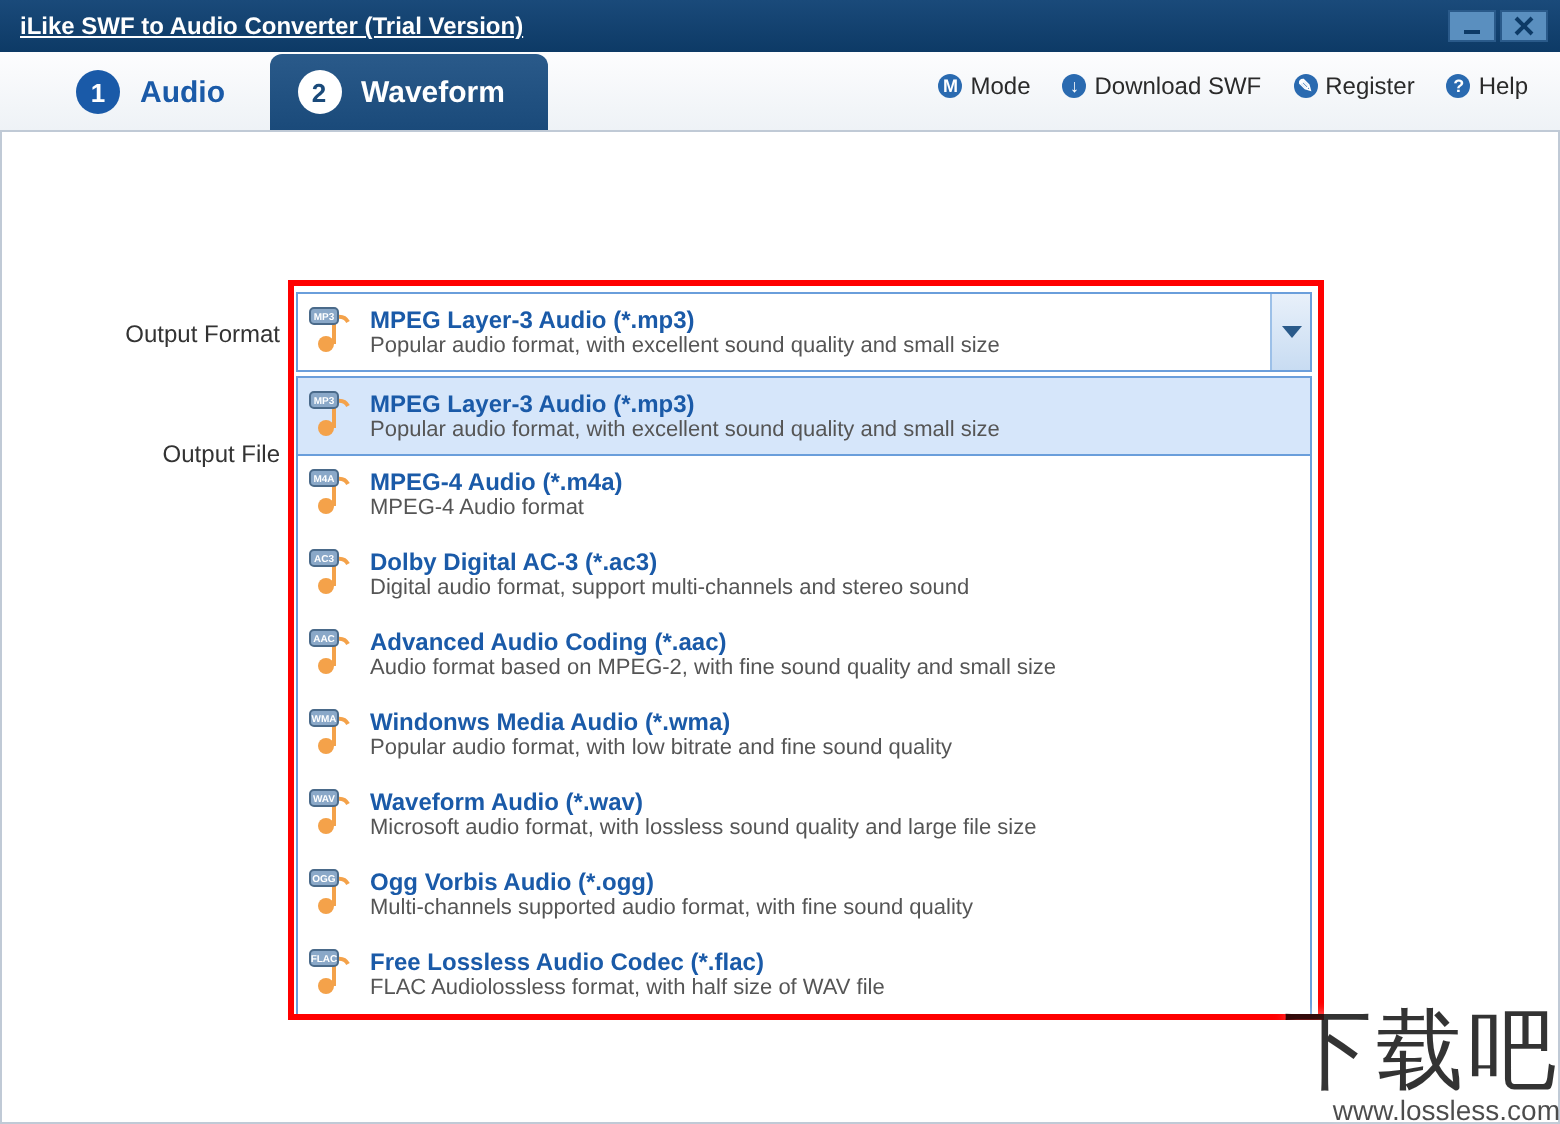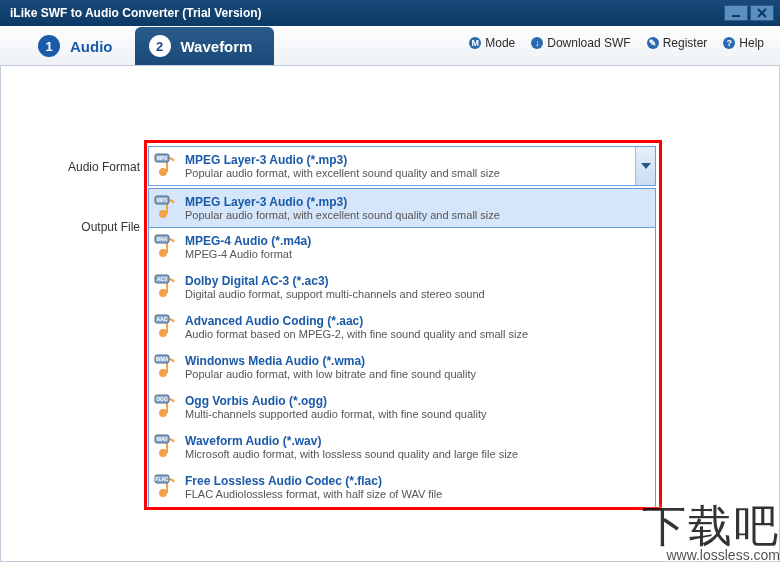--- a/index.html
+++ b/index.html
@@ -1,19 +1,19 @@
 <!DOCTYPE html>
 <html><head>
 <meta charset="utf-8">
 <style>
 * { margin: 0; padding: 0; box-sizing: border-box; font-family: "Segoe UI", Tahoma, sans-serif; }
 body { width: 780px; height: 562px; background: #fff; position: relative; overflow: hidden; }
 
 .titlebar { height: 26px; background: linear-gradient(#1a4a7a, #0d3a66); display: flex; align-items: center; padding: 0 6px 0 10px; color: #fff; font-size: 12px; font-weight: bold; }
-.titlebar .title { flex: 1; }
+.titlebar .title { flex: 1; text-decoration: underline; }
 .winbtns { display: flex; gap: 2px; }
 .winbtn { width: 24px; height: 16px; background: #5a8fbf; border: 1px solid #2a5a8a; display: flex; align-items: center; justify-content: center; cursor: pointer; }
 .winbtn svg { width: 10px; height: 10px; }
 
 .toolbar { height: 40px; background: linear-gradient(#fdfdfe, #eef2f6); border-bottom: 1px solid #c0cad6; display: flex; align-items: flex-end; padding: 0 14px; position: relative; }
 .tabs { display: flex; height: 38px; align-items: flex-end; margin-left: 10px; }
 .tab { height: 38px; padding: 0 22px 0 14px; display: flex; align-items: center; gap: 10px; font-size: 15px; font-weight: bold; cursor: pointer; border-top-left-radius: 6px; border-top-right-radius: 6px; position: relative; }
 .tab.inactive { color: #1a5aa8; }
 .tab.active { background: linear-gradient(#2a5a8a, #1a4a7a); color: #fff; }
 .tab .num { width: 22px; height: 22px; border-radius: 50%; display: flex; align-items: center; justify-content: center; font-size: 13px; font-weight: bold; }
@@ -97,21 +97,21 @@
       </div>
     <div class="toplink">
         <span class="bullet">?</span>
         <span>Help</span>
       </div>
   </div>
 </div>
 
 <div class="content"></div>
 
-<div class="field-label-af">Audio Format</div>
+<div class="field-label-af">Output Format</div>
 <div class="field-label-of">Output File</div>
 
 <div class="highlight-box"></div>
 
 <div class="combo">
   <div class="ico">
     <svg class="note-icon" viewBox="0 0 26 26">
         <circle cx="9" cy="19" r="4" fill="#f4a24a"></circle>
         <rect x="12" y="6" width="2" height="13" fill="#f4a24a"></rect>
         <path d="M12 6 Q18 4 20 8" fill="none" stroke="#f4a24a" stroke-width="2"></path>
@@ -206,41 +206,41 @@
         <div class="tdesc">Popular audio format, with low bitrate and fine sound quality</div>
       </div>
     </div>
     <div class="dditem">
       <div class="ico">
         <svg class="note-icon" viewBox="0 0 26 26">
           <circle cx="9" cy="19" r="4" fill="#f4a24a"></circle>
           <rect x="12" y="6" width="2" height="13" fill="#f4a24a"></rect>
           <path d="M12 6 Q18 4 20 8" fill="none" stroke="#f4a24a" stroke-width="2"></path>
           <rect x="1" y="1" width="14" height="8" rx="2" fill="#8aa8c8" stroke="#4a6a8a"></rect>
+          <text x="8" y="7" font-size="5" fill="#fff" text-anchor="middle" font-weight="bold">WAV</text>
+        </svg>
+      </div>
+      <div class="txt">
+        <div class="tname">Waveform Audio (*.wav)</div>
+        <div class="tdesc">Microsoft audio format, with lossless sound quality and large file size</div>
+      </div>
+    </div>
+    <div class="dditem">
+      <div class="ico">
+        <svg class="note-icon" viewBox="0 0 26 26">
+          <circle cx="9" cy="19" r="4" fill="#f4a24a"></circle>
+          <rect x="12" y="6" width="2" height="13" fill="#f4a24a"></rect>
+          <path d="M12 6 Q18 4 20 8" fill="none" stroke="#f4a24a" stroke-width="2"></path>
+          <rect x="1" y="1" width="14" height="8" rx="2" fill="#8aa8c8" stroke="#4a6a8a"></rect>
           <text x="8" y="7" font-size="5" fill="#fff" text-anchor="middle" font-weight="bold">OGG</text>
         </svg>
       </div>
       <div class="txt">
         <div class="tname">Ogg Vorbis Audio (*.ogg)</div>
         <div class="tdesc">Multi-channels supported audio format, with fine sound quality</div>
-      </div>
-    </div>
-    <div class="dditem">
-      <div class="ico">
-        <svg class="note-icon" viewBox="0 0 26 26">
-          <circle cx="9" cy="19" r="4" fill="#f4a24a"></circle>
-          <rect x="12" y="6" width="2" height="13" fill="#f4a24a"></rect>
-          <path d="M12 6 Q18 4 20 8" fill="none" stroke="#f4a24a" stroke-width="2"></path>
-          <rect x="1" y="1" width="14" height="8" rx="2" fill="#8aa8c8" stroke="#4a6a8a"></rect>
-          <text x="8" y="7" font-size="5" fill="#fff" text-anchor="middle" font-weight="bold">WAV</text>
-        </svg>
-      </div>
-      <div class="txt">
-        <div class="tname">Waveform Audio (*.wav)</div>
-        <div class="tdesc">Microsoft audio format, with lossless sound quality and large file size</div>
       </div>
     </div>
     <div class="dditem">
       <div class="ico">
         <svg class="note-icon" viewBox="0 0 26 26">
           <circle cx="9" cy="19" r="4" fill="#f4a24a"></circle>
           <rect x="12" y="6" width="2" height="13" fill="#f4a24a"></rect>
           <path d="M12 6 Q18 4 20 8" fill="none" stroke="#f4a24a" stroke-width="2"></path>
           <rect x="1" y="1" width="14" height="8" rx="2" fill="#8aa8c8" stroke="#4a6a8a"></rect>
           <text x="8" y="7" font-size="5" fill="#fff" text-anchor="middle" font-weight="bold">FLAC</text>

